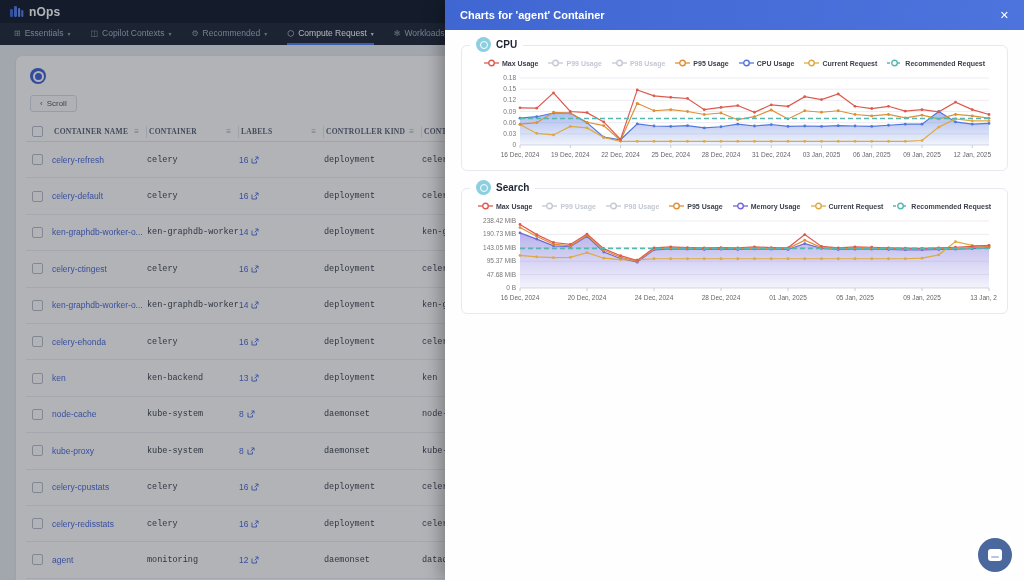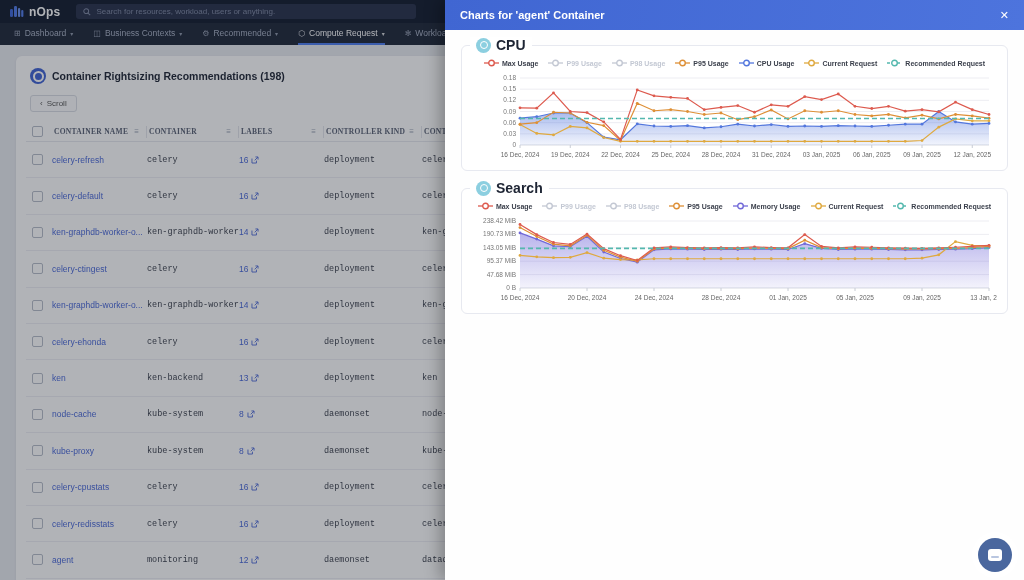--- a/index.html
+++ b/index.html
@@ -60,21 +60,21 @@
             z-index:10; box-shadow:-6px 0 14px rgba(0,0,0,.25); display:flex; flex-direction:column; }
   .drawer-header { height:30px; flex:none; background:linear-gradient(100deg,#4066d2,#4d74dd);
                    color:#fff; display:flex; align-items:center; padding:0 15px;
                    font-size:11px; font-weight:bold; }
   .drawer-close { margin-left:auto; font-size:11px; font-weight:normal; cursor:pointer; }
   .drawer-body { flex:1; background:#fefefe; padding:15px 16px; }
 
   .chart-card { position:relative; border:1px solid #e7e9f0; border-radius:6px;
                 padding:13px 10px 5px; margin-bottom:17px; background:#fff; }
   .chart-title { position:absolute; top:-9px; left:8px; background:#fff; padding:0 6px;
-                 display:flex; align-items:center; gap:5px; font-size:14px; font-weight:bold; color:#1d2433; }
+                 display:flex; align-items:center; gap:5px; font-size:10px; font-weight:bold; color:#1d2433; }
   .chart-icon { width:15px; height:15px; border-radius:50%; background:#8ccfe0;
                 display:flex; align-items:center; justify-content:center; flex:none; }
   .chart-icon::after { content:""; width:6px; height:6px; border:1.5px solid #fff; border-radius:50%; }
   .legend { display:flex; justify-content:center; align-items:center; gap:10px;
             font-size:7px; font-weight:bold; color:#3a3f4b; margin:0 0 6px; flex-wrap:nowrap; }
   .legend-item { display:flex; align-items:center; gap:3px; cursor:pointer; white-space:nowrap; }
   .legend-item.disabled { color:#c3c8d3; }
 
   
   .chat-fab-halo { position:absolute; right:6px; bottom:2px; width:46px; height:46px;
@@ -94,38 +94,31 @@
   <div class="topbar">
     <div class="logo">
       <svg width="15" height="13" viewBox="0 0 15 13">
         <rect x="0" y="4" width="3" height="8" rx="1.2" fill="#3e66d8"></rect>
         <rect x="4" y="1" width="3" height="11" rx="1.2" fill="#4f7ae8"></rect>
         <rect x="8" y="3" width="2.2" height="9" rx="1" fill="#6a90ee"></rect>
         <rect x="11.2" y="5" width="2.2" height="7" rx="1" fill="#4f7ae8"></rect>
       </svg>
       <span class="logo-text">nOps</span>
     </div>
-    <div class="searchbox">
-      <svg width="8" height="8" viewBox="0 0 10 10">
-        <circle cx="4" cy="4" r="3" fill="none" stroke="#7e88a3" stroke-width="1.3"></circle>
-        <line x1="6.3" y1="6.3" x2="9" y2="9" stroke="#7e88a3" stroke-width="1.3"></line>
-      </svg>
-      <span>Search for resources, workload, users or anything.</span>
-    </div>
   </div>
 
   <div class="navbar" id="navbar">
       <div class="nav-item">
         <span class="nav-icon">⊞</span>
-        <span>Dashboard</span>
+        <span>Essentials</span>
         <span class="nav-caret">▾</span>
       </div>
       <div class="nav-item">
         <span class="nav-icon">◫</span>
-        <span>Business Contexts</span>
+        <span>Copilot Contexts</span>
         <span class="nav-caret">▾</span>
       </div>
       <div class="nav-item">
         <span class="nav-icon">⚙</span>
         <span>Recommended</span>
         <span class="nav-caret">▾</span>
       </div>
       <div class="nav-item active">
         <span class="nav-icon">⬡</span>
         <span>Compute Request</span>
@@ -139,21 +132,20 @@
       <div class="nav-item">
         <span class="nav-icon">▤</span>
         <span>Compliance</span>
         <span class="nav-caret">▾</span>
       </div>
     </div>
 
   <div class="content-card">
     <div class="card-header">
       <span class="rightsizing-icon"></span>
-      <span class="card-title">Container Rightsizing Recommendations (198)</span>
     </div>
     <div class="scroll-btn">
       <span>‹</span>
       <span>Scroll</span>
     </div>
     <div class="table" id="recs-table">
         <div class="t-head">
           <div style="display:flex">
             <span class="checkbox"></span>
           </div>

